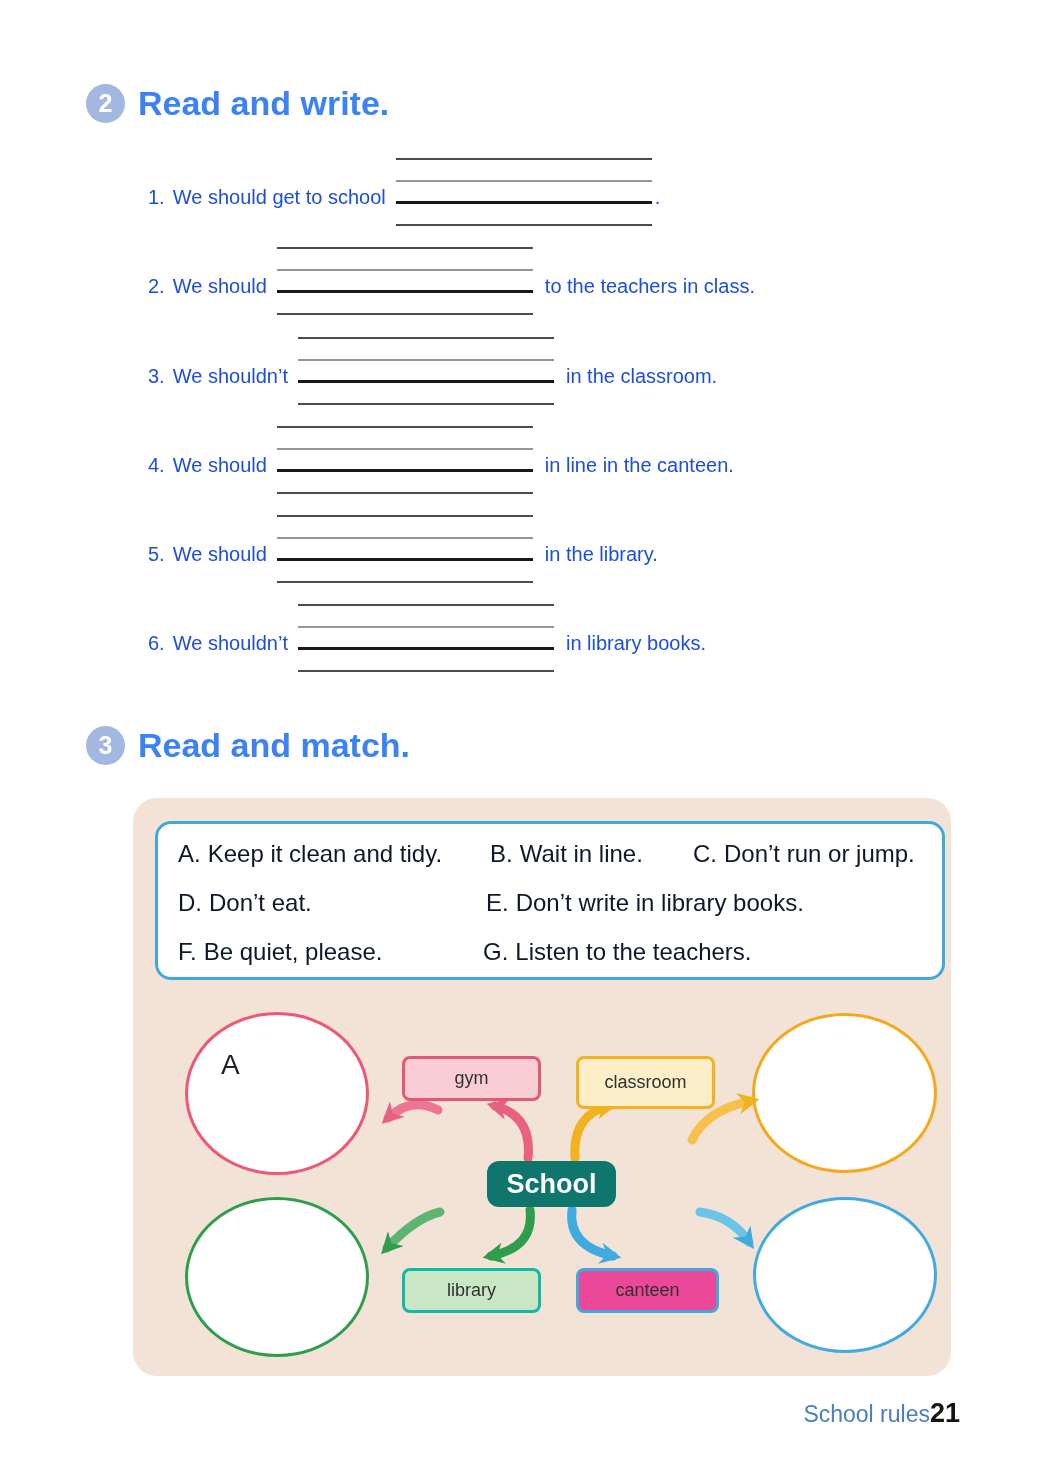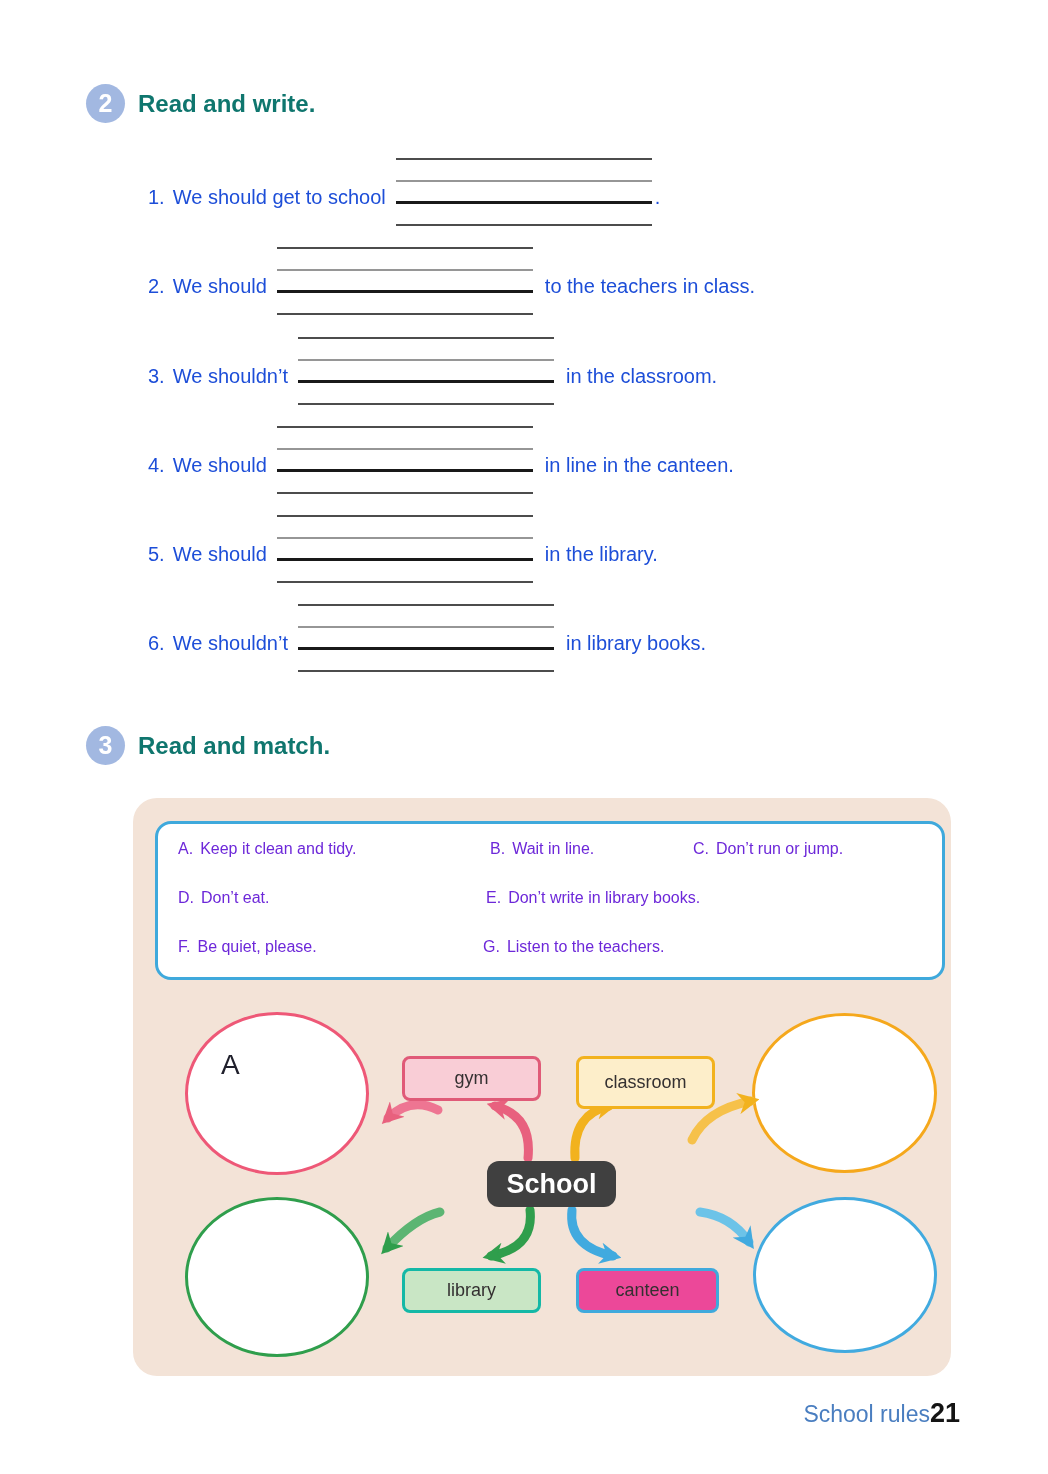--- a/index.html
+++ b/index.html
@@ -4,54 +4,54 @@
 <style>
   html,body{margin:0;padding:0;background:#ffffff;}
   .page{position:relative;width:1048px;height:1474px;background:#ffffff;overflow:hidden;
         font-family:"Liberation Sans",sans-serif;color:#3f3a39;}
 
   
   .sec-header{position:absolute;left:86px;display:flex;align-items:center;gap:13px;}
   #sec2-header{top:84px;} #sec3-header{top:726px;}
   .badge{width:39px;height:39px;border-radius:50%;background:#a2b8e1;color:#ffffff;
          font-size:25px;font-weight:700;display:flex;align-items:center;justify-content:center;}
-  .sec-title{font-size:24px;font-weight:700;color:#0f766e;}
+  .sec-title{font-size:34px;font-weight:700;color:#3b82f6;}
 
   
   .sentence{position:absolute;left:148px;white-space:nowrap;font-size:20px;color:#1d4ed8;line-height:46px;}
   .s-num{margin-right:8px;}
   .blank{display:inline-block;position:relative;width:256px;height:46px;margin:0 12px 0 10px;}
   .blank i{position:absolute;left:0;right:0;height:0;display:block;}
   .blank .l1{top:0;border-top:2px solid #4c4c4c;}
   .blank .l2{top:22px;border-top:2px solid #969696;}
   .blank .l3{bottom:0;border-top:3px solid #191919;}
   .blank .l4{bottom:-22px;border-top:2px solid #4c4c4c;}
   .after-tight{margin-left:-9px;}
   #sent-1{top:158px;} #sent-2{top:247px;} #sent-3{top:337px;}
   #sent-4{top:426px;} #sent-5{top:515px;} #sent-6{top:604px;}
 
   
   .panel{position:absolute;left:133px;top:798px;width:818px;height:578px;
          background:#f3e3d7;border-radius:24px;}
   .options-box{position:absolute;left:22px;top:23px;width:790px;height:159px;background:#ffffff;
                border:3px solid #3fa9dc;border-radius:16px;box-sizing:border-box;}
-  .option{position:absolute;font-size:16px;color:#6d28d9;white-space:nowrap;}
+  .option{position:absolute;font-size:24px;color:#0f172a;white-space:nowrap;}
   .option .ol{margin-right:7px;}
   #opt-a{left:20px;top:16px;}  #opt-b{left:332px;top:16px;} #opt-c{left:535px;top:16px;}
   #opt-d{left:20px;top:65px;}  #opt-e{left:328px;top:65px;}
   #opt-f{left:20px;top:114px;} #opt-g{left:325px;top:114px;}
 
   
   .node{position:absolute;box-sizing:border-box;border-radius:8px;display:flex;align-items:center;
         justify-content:center;font-size:18px;color:#343031;}
   #node-gym{left:269px;top:258px;width:139px;height:45px;background:#f9cdd6;border:3px solid #e05a78;}
   #node-classroom{left:443px;top:258px;width:139px;height:53px;background:#fdeeca;border:3px solid #f2b21e;}
   #node-library{left:269px;top:470px;width:139px;height:45px;background:#c9e6c5;border:3px solid #14b8a6;}
   #node-canteen{left:443px;top:470px;width:143px;height:45px;background:#ec4899;border:3px solid #3fa9dc;}
-  #node-school{left:354px;top:363px;width:129px;height:46px;background:#404040;border-radius:12px;
+  #node-school{left:354px;top:363px;width:129px;height:46px;background:#0f766e;border-radius:12px;
                color:#ffffff;font-weight:700;font-size:27px;text-align:right;}
 
   
   .circle{position:absolute;background:#ffffff;border-radius:50%;box-sizing:border-box;}
   #circ-tl{left:52px;top:214px;width:184px;height:163px;border:3px solid #ee5877;}
   #circ-tr{left:619px;top:215px;width:185px;height:160px;border:3px solid #f5a81c;}
   #circ-bl{left:52px;top:399px;width:184px;height:160px;border:3px solid #2f9e4c;}
   #circ-br{left:620px;top:399px;width:184px;height:156px;border:3px solid #41aadf;}
   .circle .ans{position:absolute;left:33px;top:34px;font-size:28px;color:#20202c;}
 

